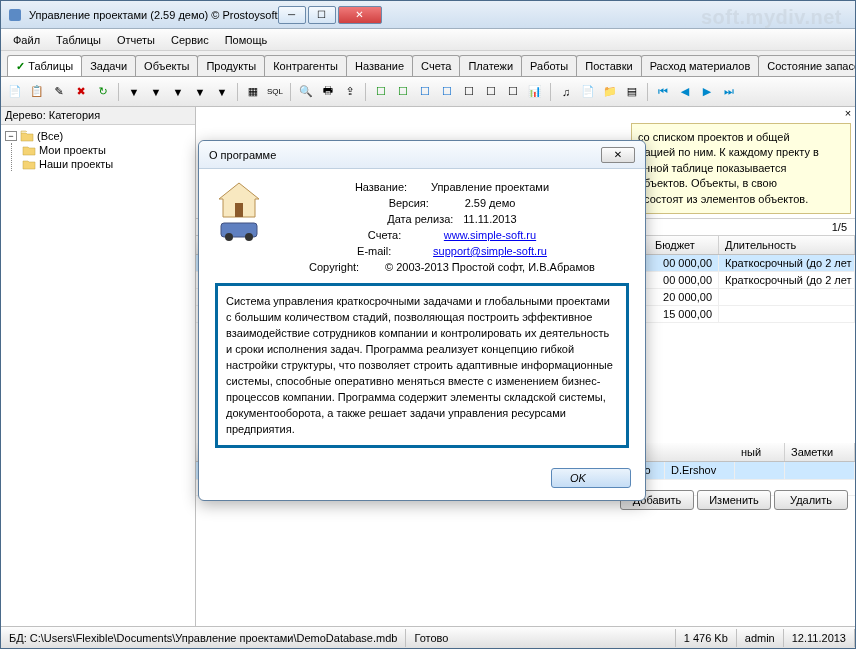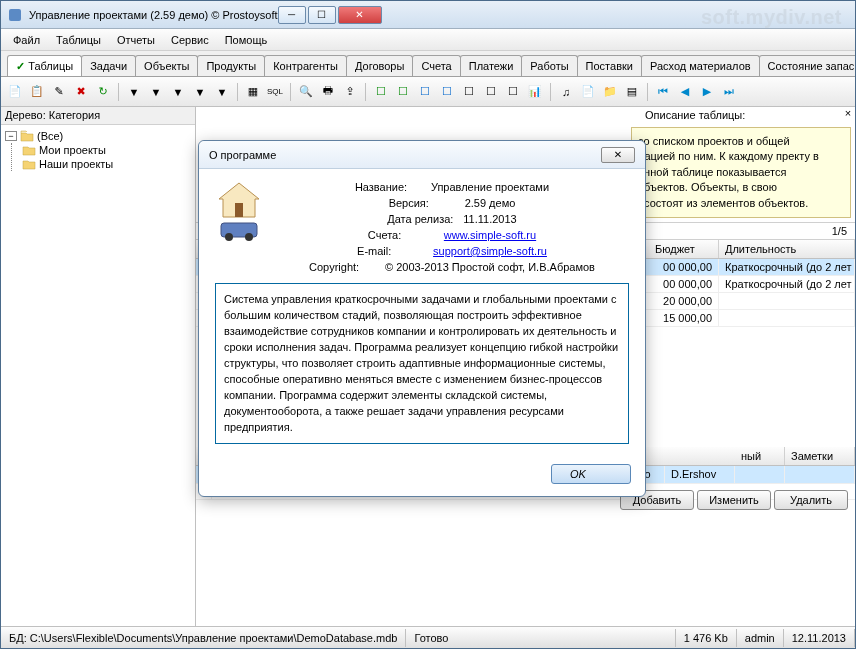--- a/index.html
+++ b/index.html
@@ -56,21 +56,21 @@
 
 .modal { position: absolute; left: 198px; top: 140px; width: 448px; background: #fff; border: 1px solid #6080a0; border-radius: 6px; box-shadow: 0 4px 16px rgba(0,0,0,0.3); z-index: 100; }
 .modal-title { height: 28px; background: linear-gradient(to bottom, #f8fbfe, #e5eef8); display: flex; align-items: center; padding: 0 10px; border-bottom: 1px solid #c0d0e0; border-radius: 6px 6px 0 0; }
 .modal-title-text { flex: 1; }
 .modal-close { width: 34px; height: 16px; border: 1px solid #888; border-radius: 2px; background: linear-gradient(to bottom, #fdfdfd, #e0e0e0); text-align: center; cursor: pointer; font-size: 10px; line-height: 13px; }
 .modal-body { padding: 12px 16px; }
 .about-row { display: flex; margin-bottom: 4px; justify-content: center; }
 .about-label { width: 76px; }
 .about-val a { color: #0000ee; text-decoration: underline; }
 .about-icon { float: left; width: 48px; height: 60px; margin-right: 12px; }
-.about-desc { border: 1px solid #0369a1; padding: 8px; margin-top: 10px; background: #fff; line-height: 1.45; clear: both; }
+.about-desc { border: 3px solid #0369a1; padding: 8px; margin-top: 10px; background: #fff; line-height: 1.45; clear: both; }
 .modal-footer { display: flex; justify-content: flex-end; padding: 8px 14px 12px; }
 .ok-btn { min-width: 80px; padding: 3px 18px; background: linear-gradient(to bottom, #eaf3fc, #c5ddf5); border: 1px solid #5a88b8; border-radius: 3px; cursor: pointer; font-style: italic; }
 
 .watermark { position: absolute; top: 6px; right: 14px; font-size: 20px; font-weight: bold; color: rgba(200,210,220,0.6); letter-spacing: 0.5px; font-family: Arial; z-index: 200; pointer-events: none; }
 
 
 .folder-svg { fill: #f5d373; stroke: #c0a040; stroke-width: 0.5; }
 </style>
 </head>
 <body>
@@ -96,21 +96,21 @@
     <div class="menu-item">Сервис</div>
     <div class="menu-item">Помощь</div>
   </div>
 
   <div class="tabbar">
     <div class="tab active"><span class="check">✓</span><span>Таблицы</span></div>
     <div class="tab">Задачи</div>
     <div class="tab">Объекты</div>
     <div class="tab">Продукты</div>
     <div class="tab">Контрагенты</div>
-    <div class="tab">Договоры</div>
+    <div class="tab">Название</div>
     <div class="tab">Счета</div>
     <div class="tab">Платежи</div>
     <div class="tab">Работы</div>
     <div class="tab">Поставки</div>
     <div class="tab">Расход материалов</div>
     <div class="tab">Состояние запасо</div>
   </div>
 
   <div class="toolbar">
     <div class="tbtn">📄</div>
@@ -177,21 +177,20 @@
               </svg>
             <span>Наши проекты</span>
           </div>
         </div>
       </div>
     </div>
 
     <div class="main-panel">
       <div style="display:flex;">
         <div style="flex:1"></div>
-        <div style="width:200px; padding:2px 4px;">Описание таблицы:</div>
         <div style="width:14px; text-align:center; cursor:pointer">×</div>
       </div>
       <div class="info-box" style="margin-left:auto; width:220px;">
         <span>со списком проектов и общей</span><br>
         <span>дацией по ним. К каждому пректу в</span><br>
         <span>енной таблице показывается</span><br>
         <span>объектов. Объекты, в свою</span><br>
         <span>, состоят из элементов объектов.</span>
       </div>
       <div class="pager">1/5</div>

